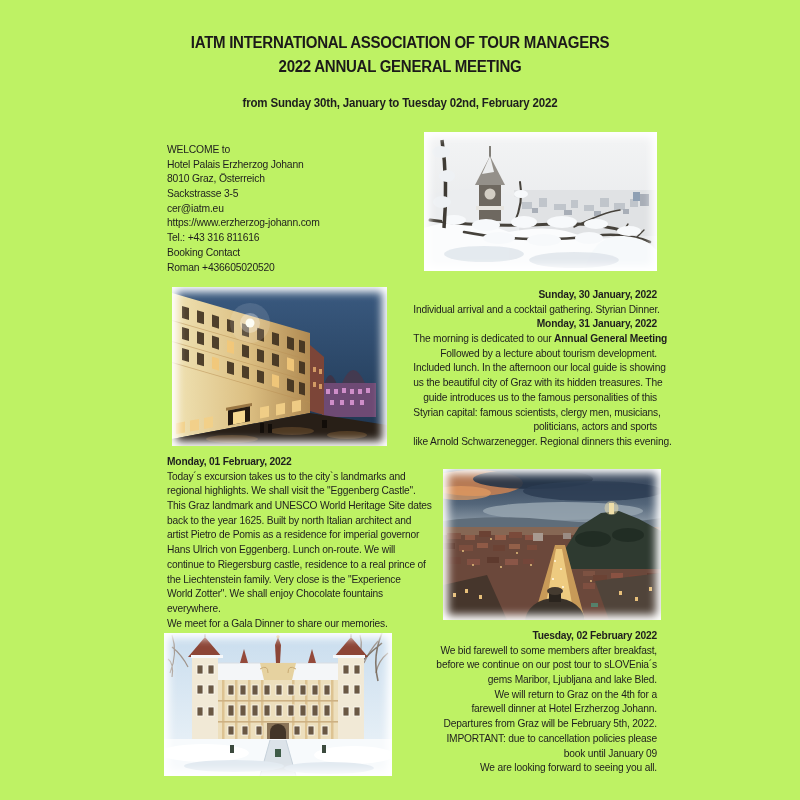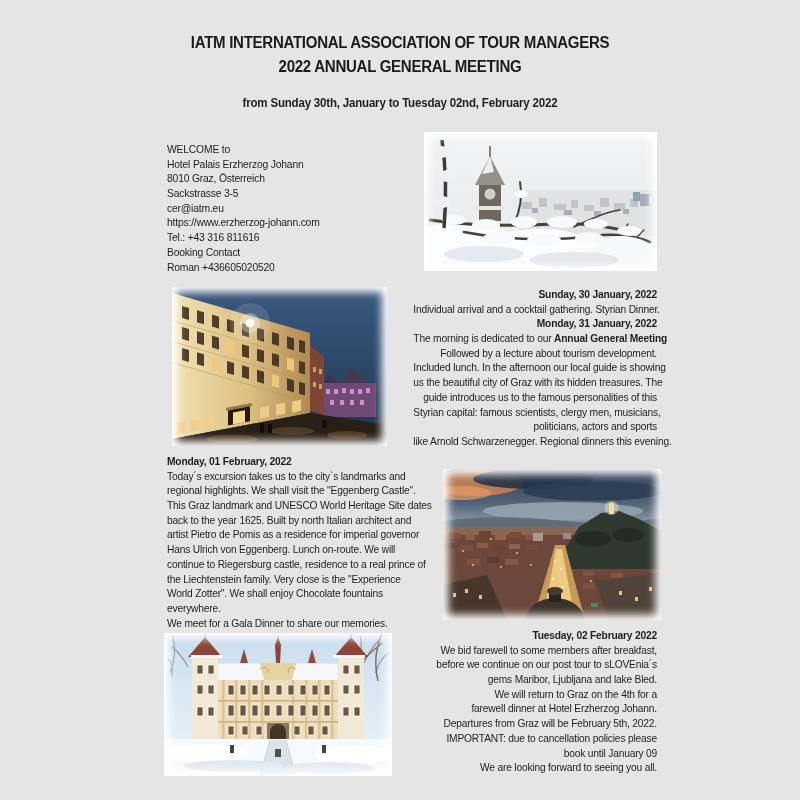--- a/index.html
+++ b/index.html
@@ -1,17 +1,17 @@
 <!DOCTYPE html>
 <html><head>
 <meta charset="utf-8">
 <style>
   html,body{margin:0;padding:0;background:#ffffff;}
   .page{
-    position:relative;width:800px;height:800px;background:#e5e5e5;
+    position:relative;width:800px;height:800px;background:#bef264;
     font-family:"Liberation Sans",sans-serif;color:#1e1e1e;overflow:hidden;
   }
   .title{
     position:absolute;top:31px;left:0;width:800px;text-align:center;
     font-size:16px;font-weight:bold;line-height:24px;letter-spacing:-0.3px;
     transform:scaleX(0.94);transform-origin:center top;color:#1c1a1a;
   }
   .subtitle{
     position:absolute;top:96px;left:0;width:800px;text-align:center;
     font-size:12px;font-weight:bold;letter-spacing:-0.2px;

